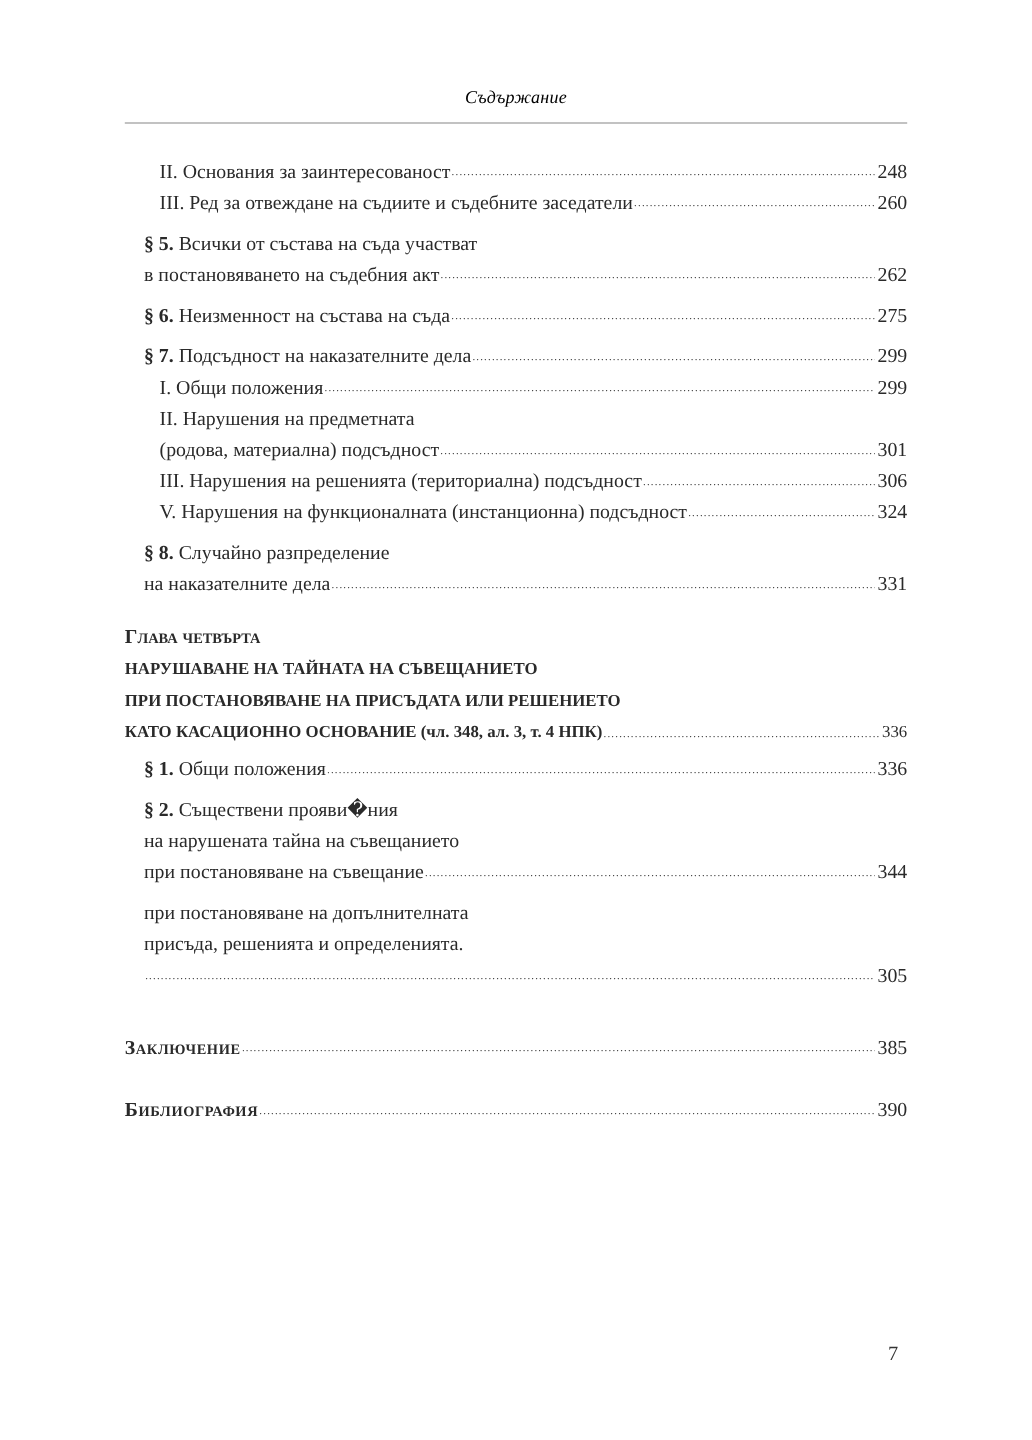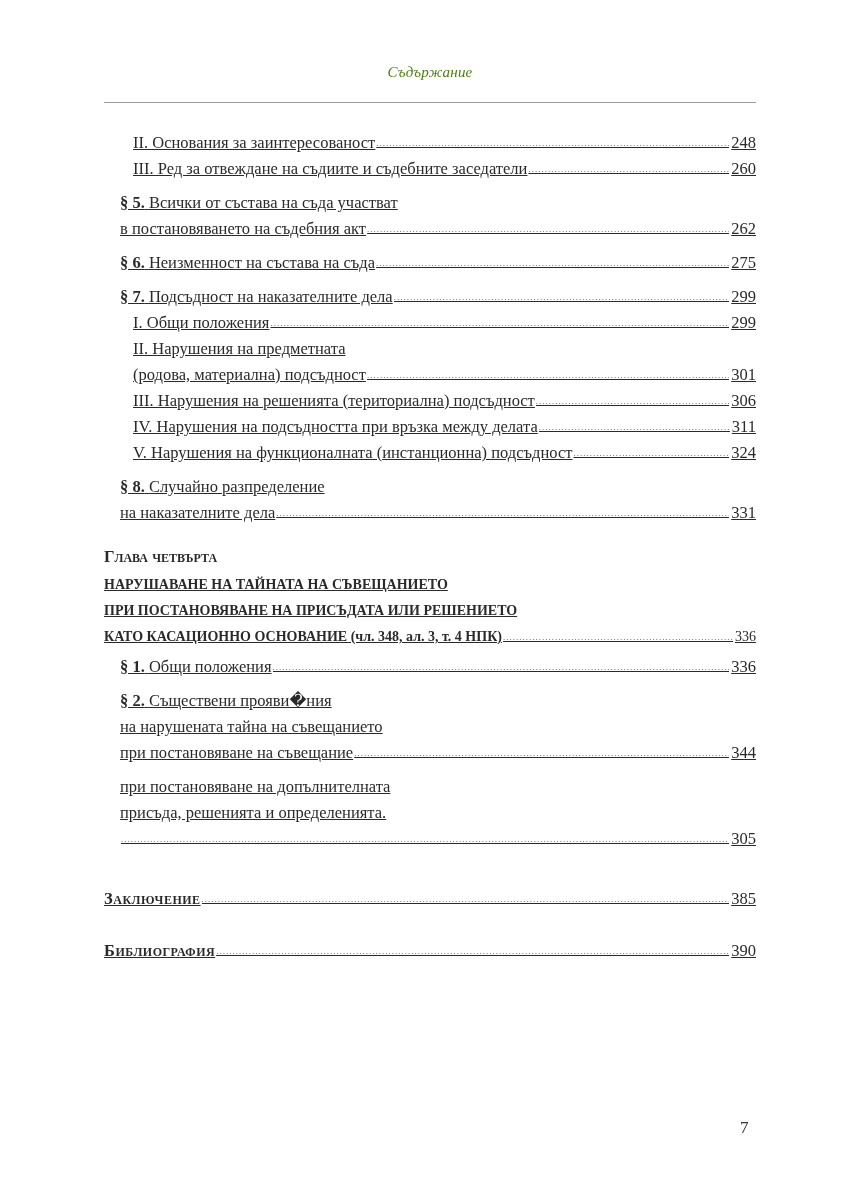--- a/index.html
+++ b/index.html
@@ -1,22 +1,22 @@
 <!DOCTYPE html>
 <html><head>
 <meta charset="utf-8">
 <style>
   html,body{margin:0;padding:0;background:#ffffff;}
   body{width:860px;height:1200px;position:relative;overflow:hidden;
        font-family:"Liberation Serif","DejaVu Serif",serif;color:#2a2a2a;}
-  .header{position:absolute;left:104px;width:652px;top:64px;text-align:center;
-          font-style:italic;font-size:15px;letter-spacing:0.2px;color:#4d7c0f;}
+  .header{position:absolute;left:104px;width:652px;top:74px;text-align:center;
+          font-style:italic;font-size:15px;letter-spacing:0.2px;color:#000000;}
   .rule{position:absolute;left:104px;width:652px;top:102px;height:0;border-top:1.5px solid #9a9a9a;}
   .toc{position:absolute;left:104px;width:652px;top:130px;font-size:16.5px;}
-  .line{display:flex;align-items:flex-start;height:26px;line-height:26px;white-space:nowrap;text-decoration:underline;}
+  .line{display:flex;align-items:flex-start;height:26px;line-height:26px;white-space:nowrap;}
   .indent{padding-left:29px;}
   .indent2{padding-left:16px;}
   .txt{flex:0 0 auto;}
   .dots{flex:1 1 auto;overflow:hidden;margin:0 2px 0 1px;letter-spacing:1px;font-size:9px;color:#444;
         line-height:26px;}
   .dots::before{content:"........................................................................................................................................................................................................................................................................................................................................";}
   .pg{flex:0 0 auto;text-align:right;}
   .b{font-weight:bold;}
   .gap-s{height:4px;}
   .gap-m{height:8px;}
@@ -82,25 +82,20 @@
     <div class="line indent">
       <span class="txt">(родова, материална) подсъдност</span>
       <span class="dots"></span>
       <span class="pg">301</span>
     </div>
   </div>
   <div class="line indent">
     <span class="txt">III. Нарушения на решенията (териториална) подсъдност</span>
     <span class="dots"></span>
     <span class="pg">306</span>
-  </div>
-  <div class="line indent">
-    <span class="txt">IV. Нарушения на подсъдността при връзка между делата</span>
-    <span class="dots"></span>
-    <span class="pg">311</span>
   </div>
   <div class="line indent">
     <span class="txt">V. Нарушения на функционалната (инстанционна) подсъдност</span>
     <span class="dots"></span>
     <span class="pg">324</span>
   </div>
 
   <div class="gap-m"></div>
   <div>
     <div class="line indent2">

